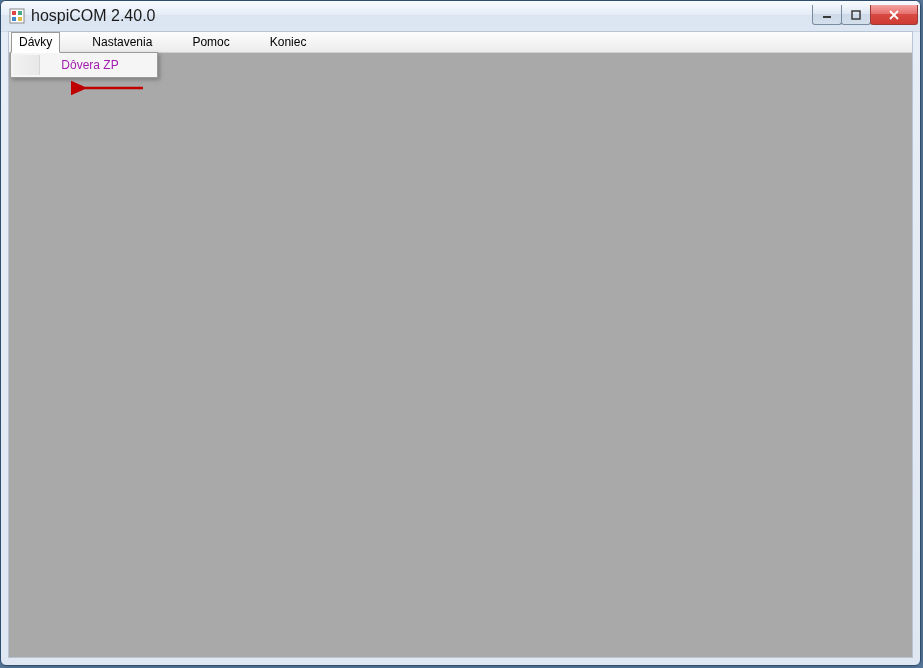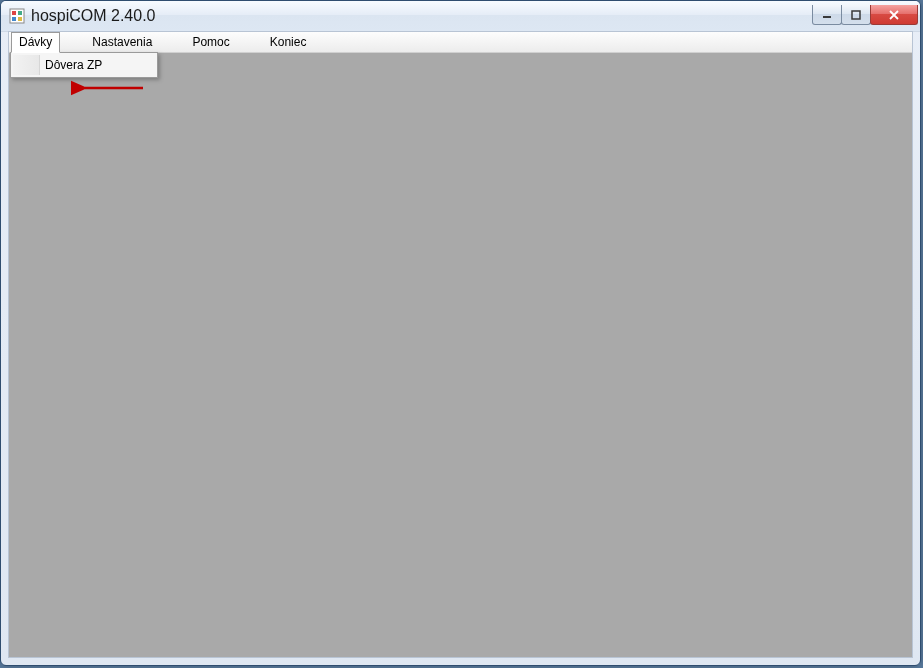--- a/index.html
+++ b/index.html
@@ -130,23 +130,24 @@
     left: 2px;
     top: 2px;
     bottom: 2px;
     width: 26px;
     background: linear-gradient(to right, #f2f2f2, #e8e8e8);
     border-right: 1px solid #d6d6d6;
   }
   .dropdown-item {
     position: relative;
     padding: 3px 20px 3px 32px;
-    color: #000000;
+    color: #a21caf;
     cursor: default;
     z-index: 1;
+    text-align: center;
   }
   .arrow-annotation {
     position: absolute;
     left: 70px;
     top: 77px;
     z-index: 5;
     pointer-events: none;
   }
 </style>
 </head>

